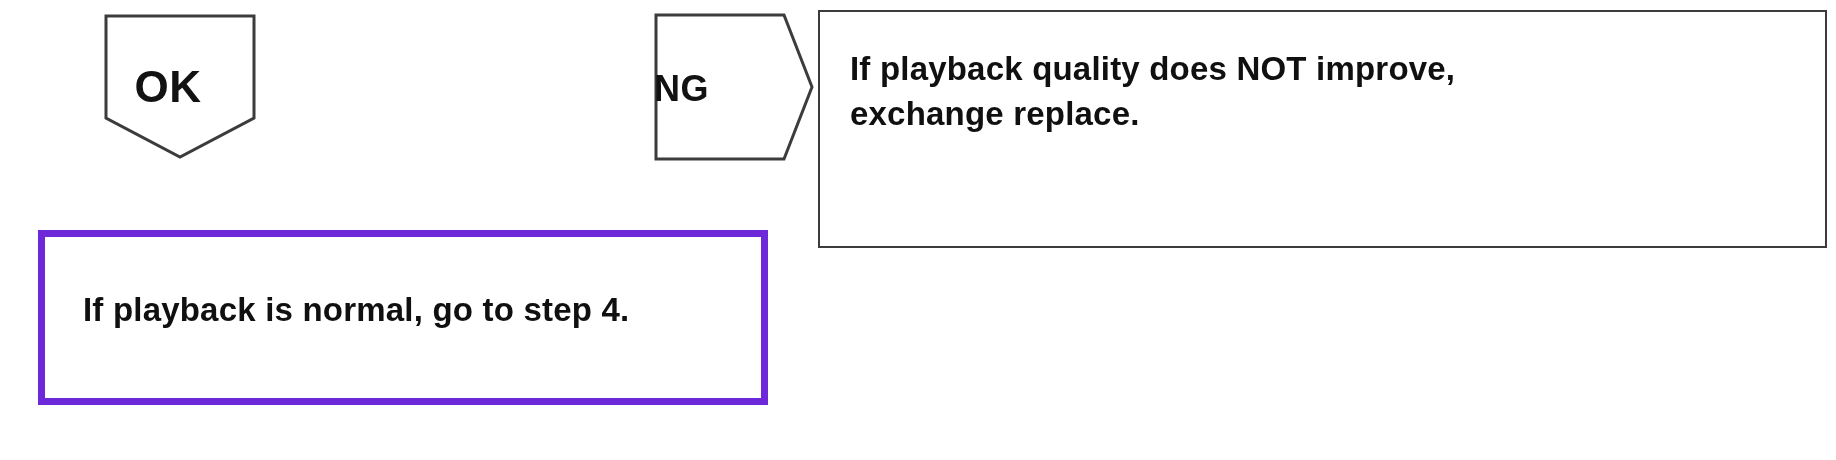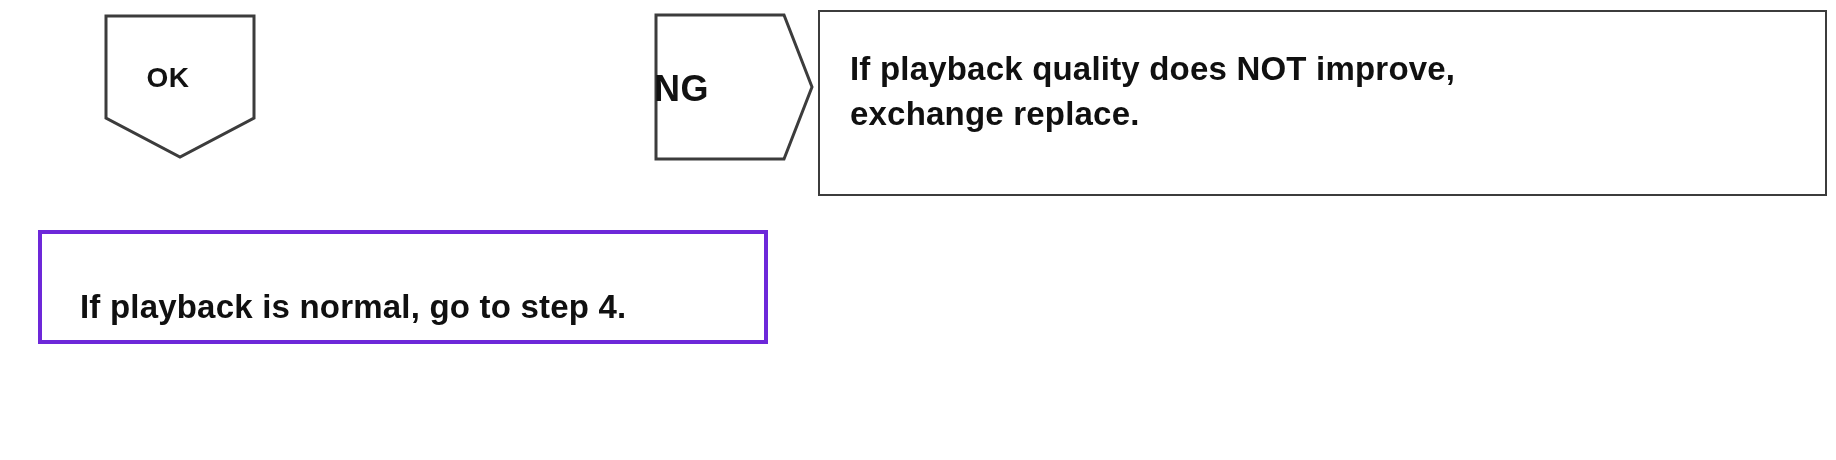--- a/index.html
+++ b/index.html
@@ -45,21 +45,21 @@
     width: 152px;
     height: 145px;
   }
   #ok-node svg { display: block; width: 100%; height: 100%; }
   #ok-label {
     position: absolute;
     left: 0;
     top: 48px;
     width: 128px;
     text-align: center;
-    font-size: 28px;
+    font-size: 44px;
   }
 
   
   #ng-node {
     position: absolute;
     left: 654px;
     top: 13px;
     width: 160px;
     height: 148px;
   }
@@ -72,41 +72,41 @@
     text-align: left;
     font-size: 36px;
   }
 
   
   #ng-message-box {
     position: absolute;
     left: 818px;
     top: 10px;
     width: 1009px;
-    height: 186px;
+    height: 238px;
     box-sizing: border-box;
     border: 2px solid #3c3c3c;
     background: #ffffff;
   }
   #ng-message-text {
     position: absolute;
     left: 30px;
     top: 34px;
     width: 950px;
   }
 
   
   #ok-message-box {
     position: absolute;
     left: 38px;
     top: 230px;
     width: 730px;
-    height: 114px;
+    height: 175px;
     box-sizing: border-box;
-    border: 4px solid #6d28d9;
+    border: 7px solid #6d28d9;
     background: #ffffff;
   }
   #ok-message-text {
     position: absolute;
     left: 38px;
     top: 50px;
     width: 680px;
     white-space: nowrap;
   }
 </style>

